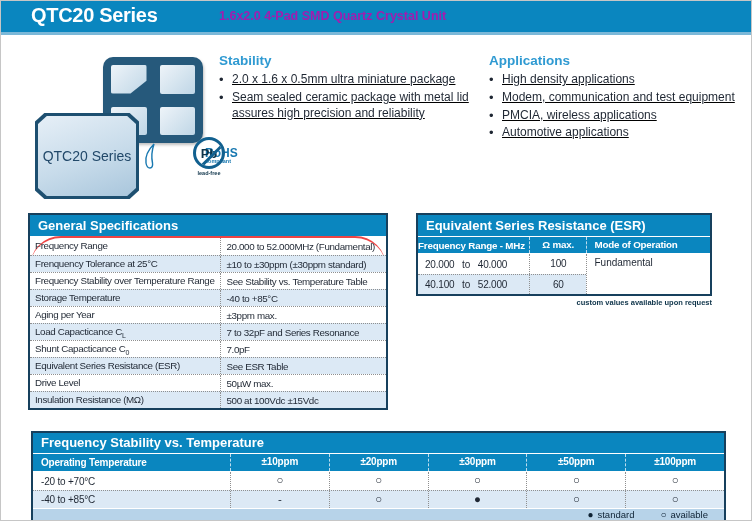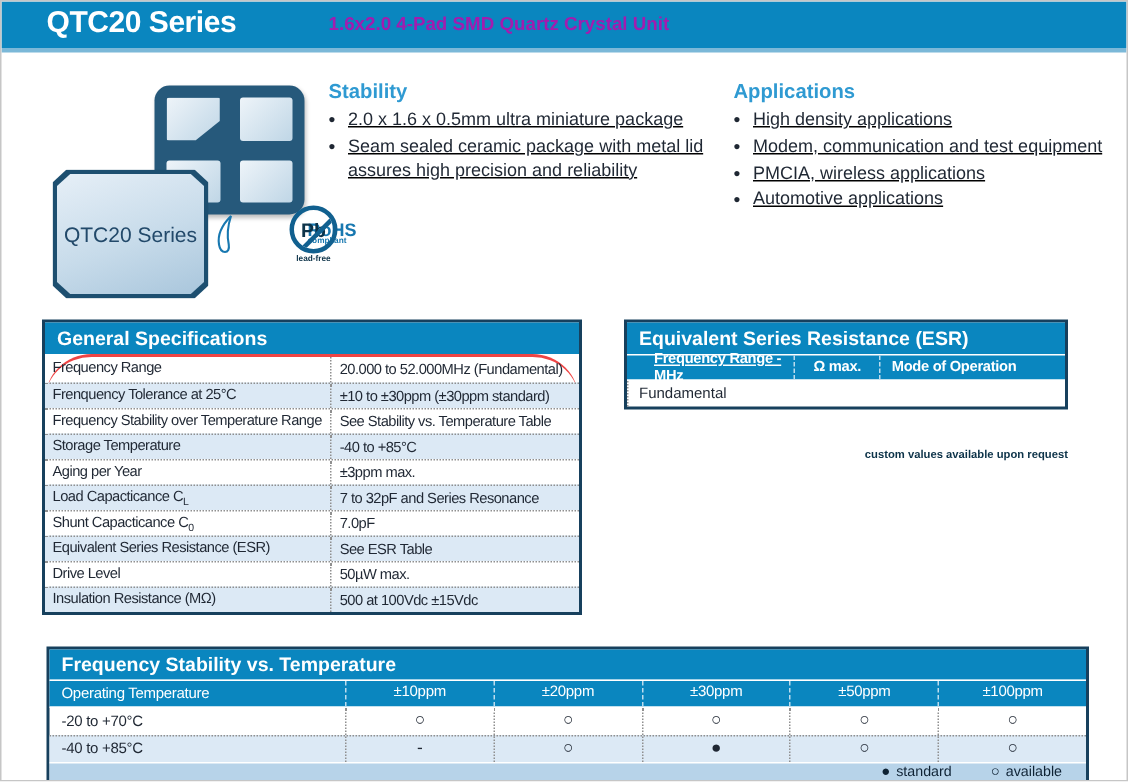--- a/index.html
+++ b/index.html
@@ -62,37 +62,37 @@
   .gs-body { border-top:2px solid #ef4444;border-radius:31px; }
   .gs-label { width:53.5%; padding:0 5px; white-space:nowrap; overflow:hidden; }
   .gs-label sub { font-size:7px; }
   .gs-value { width:46.5%; padding:0 5px; border-left:1px dotted #8f8f8f; height:100%;
               display:flex; align-items:center; white-space:nowrap; overflow:hidden; }
 
   
   .esr { left:415px; top:212px; width:296px; }
   .esr-colhead { display:flex; background:#0a86bf; color:#fff; font-weight:bold; font-size:9.8px;
                  height:17px; align-items:center; border-top:1.5px solid #fff; letter-spacing:-0.2px; }
-  .esr-c1 { width:38%; padding-left:18px;text-decoration:underline; }
+  .esr-c1 { width:38%; padding-left:0; }
   .esr-c2 { width:19.7%; text-align:center; border-left:1px dashed #bcdcee; height:100%; line-height:15px; }
   .esr-c3 { width:42.3%; padding-left:7px; border-left:1px dashed #bcdcee; height:100%; line-height:15px; }
   .esr-body { display:flex; border-top:1.5px solid #fff; }
   .esr-left { width:57.7%; }
   .esr-r { display:flex; height:20px; align-items:center; font-size:10px; letter-spacing:-0.2px; color:#1f2733; }
   .esr-r + .esr-r { border-top:1px dotted #8f8f8f; }
   .esr-range { width:66%; padding-left:7px; white-space:pre; }
   .esr-ohm { width:34%; text-align:center; border-left:1px dotted #8f8f8f; height:100%; line-height:19px; }
   .esr-mode { width:42.3%; border-left:1px dotted #8f8f8f; padding:3px 7px; font-size:10px; color:#1f2733; }
   .esr-note { position:absolute; left:415px; top:297px; width:296px; text-align:right;
               font-size:7.5px; font-weight:600; color:#0d3349; }
 
   
   .stab { left:30px; top:430px; width:695px; }
   .stab .tbl-heading { height:20px; line-height:20px; }
-  .st-colhead { display:flex; background:#0a86bf; color:#fff; font-weight:normal; font-size:10px;
+  .st-colhead { display:flex; background:#0a86bf; color:#fff; font-weight:bold; font-size:10px;
                 height:18px; align-items:center; border-top:1.5px solid #fff; letter-spacing:-0.2px; }
   .st-temp-h { width:28.5%; padding-left:8px; }
   .st-ppm-h { width:14.3%; text-align:center; border-left:1px dashed #bcdcee; height:100%; line-height:16px; }
   .st-row { display:flex; height:18px; align-items:center; font-size:10px; letter-spacing:-0.2px; color:#1f2733; }
   .st-row + .st-row { border-top:1px dotted #8f8f8f; }
   .st-body { border-top:1px solid #fff; }
   .st-temp { width:28.5%; padding-left:8px; }
   .st-cell { width:14.3%; text-align:center; border-left:1px dotted #8f8f8f; height:100%; line-height:17px; font-size:11.5px; }
   .st-footer { height:12px; background:#b7d3e9; display:flex; justify-content:flex-end; align-items:center;
                gap:26px; padding-right:16px; border-top:1px solid #fff; }
@@ -203,20 +203,30 @@
   </div>
 
   <div class="tbl esr">
     <div class="tbl-heading">Equivalent Series Resistance (ESR)</div>
     <div class="esr-colhead">
       <div class="esr-c1">Frequency Range - MHz</div>
       <div class="esr-c2">Ω max.</div>
       <div class="esr-c3">Mode of Operation</div>
     </div>
     <div class="esr-body">
+      <div class="esr-left">
+        <div class="esr-r">
+          <div class="esr-range">20.000   to   40.000</div>
+          <div class="esr-ohm">100</div>
+        </div>
+        <div class="esr-r alt">
+          <div class="esr-range">40.100   to   52.000</div>
+          <div class="esr-ohm">60</div>
+        </div>
+      </div>
       <div class="esr-mode">Fundamental</div>
     </div>
   </div>
   <div class="esr-note">custom values available upon request</div>
 
   <div class="tbl stab">
     <div class="tbl-heading">Frequency Stability vs. Temperature</div>
     <div class="st-colhead">
       <div class="st-temp-h">Operating Temperature</div>
       <div class="st-ppm-h">±10ppm</div>

